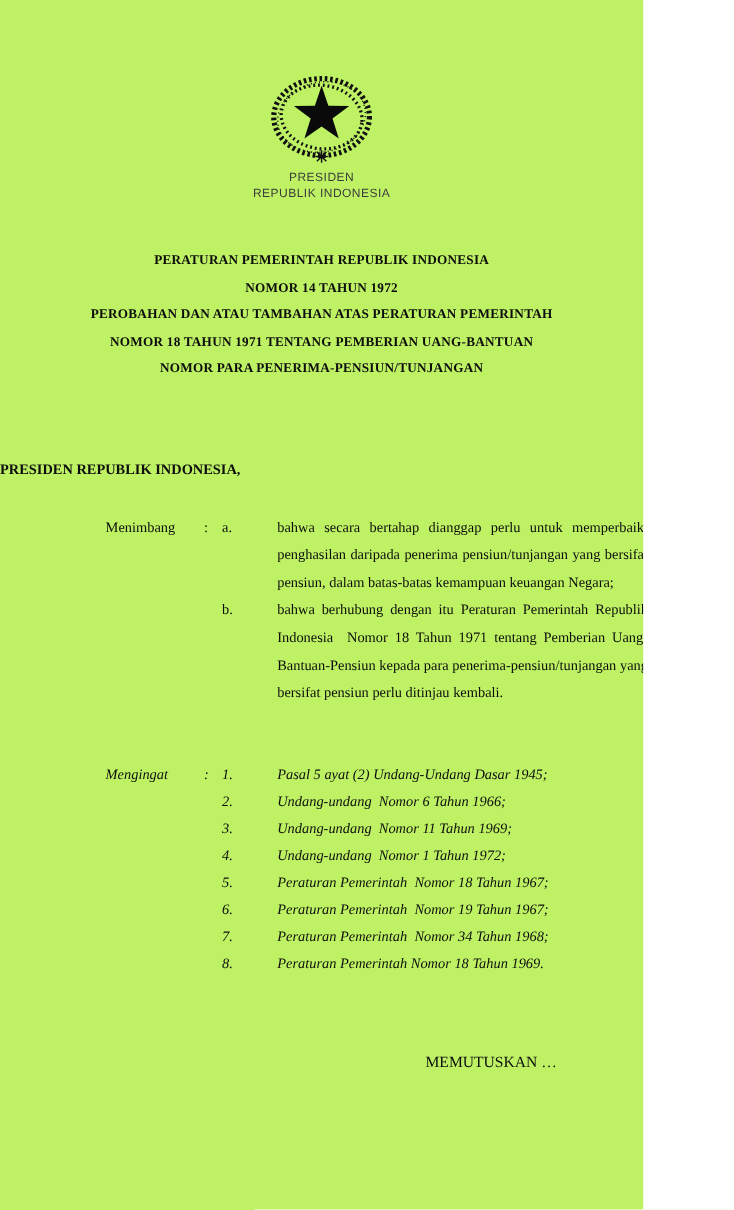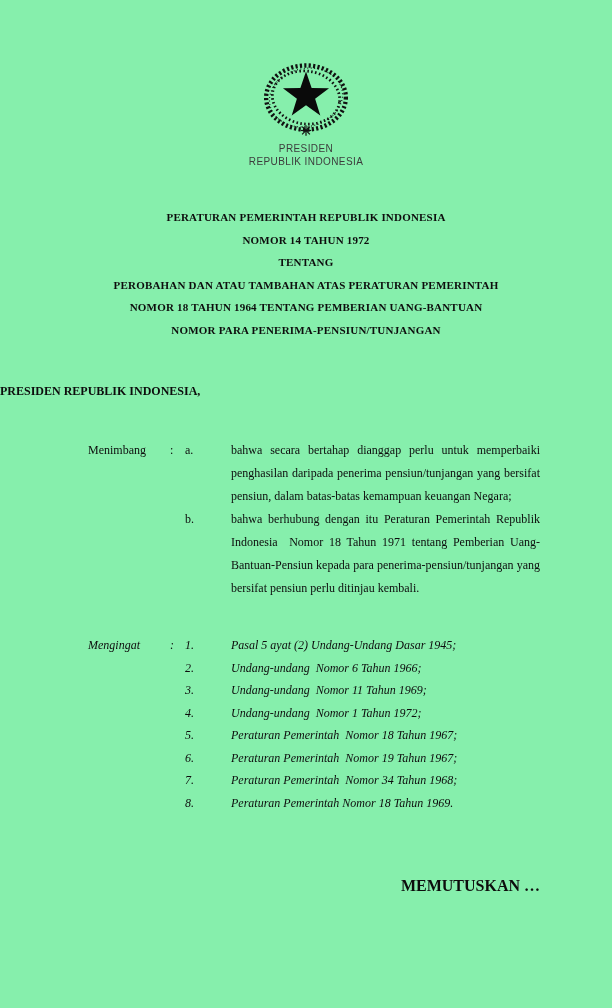--- a/index.html
+++ b/index.html
@@ -1,20 +1,20 @@
 <!DOCTYPE html>
 <html><head>
 <meta charset="utf-8">
 <style>
   html, body { margin: 0; padding: 0; background: #ffffff; }
   .page {
     position: relative;
-    width: 612px;
+    width: 536px;
     height: 1008px;
-    background: #86efac;
+    background: #bef264;
     color: #0d0d0d;
     font-family: "Liberation Serif", serif;
     overflow: hidden;
   }
 
   
   .emblem-wrap {
     position: absolute;
     top: 56px; left: 0; right: 0;
     display: flex;
@@ -53,36 +53,35 @@
   
   .section {
     position: absolute;
     left: 88px;
     width: 452px;
     display: flex;
     align-items: flex-start;
     font-size: 12px;
     line-height: 23px;
   }
-  .section.menimbang { top: 439px; }
+  .section.menimbang { top: 428px; }
   .section.mengingat { top: 634px; line-height: 22.5px; font-style: italic; }
   .section-label { flex: 0 0 82px; }
   .section-colon { flex: 0 0 15px; }
   .section-items { flex: 1 1 auto; }
   .item-row { display: flex; align-items: flex-start; }
   .item-marker { flex: 0 0 30px; }
   .item-text { flex: 1 1 auto; text-align: justify; margin-left: 16px; }
   .item-text.plain { text-align: left; }
 
   .continuation {
     position: absolute;
     top: 877px; right: 72px;
-    font-size: 16px;
+    font-size: 13px;
     text-align: right;
-    font-weight: bold;
   }
 
   svg .wreath { fill: none; stroke: #111; }
   svg .star { fill: #0a0a0a; }
 </style>
 </head>
 <body>
 
 <div class="page">
 
@@ -108,25 +107,24 @@
     <div>PRESIDEN</div>
     <div>REPUBLIK INDONESIA</div>
   </div>
 
   <div class="title-block">
 
       <div>PERATURAN PEMERINTAH REPUBLIK INDONESIA</div>
 
       <div>NOMOR 14 TAHUN 1972</div>
 
-      <div>TENTANG</div>
 
       <div>PEROBAHAN DAN ATAU TAMBAHAN ATAS PERATURAN PEMERINTAH</div>
 
-      <div>NOMOR 18 TAHUN 1964 TENTANG PEMBERIAN UANG-BANTUAN</div>
+      <div>NOMOR 18 TAHUN 1971 TENTANG PEMBERIAN UANG-BANTUAN</div>
 
       <div>NOMOR PARA PENERIMA-PENSIUN/TUNJANGAN</div>
 
     </div>
 
   <div class="salutation">PRESIDEN REPUBLIK INDONESIA,</div>
 
   <div class="section menimbang">
     <div class="section-label">Menimbang</div>
     <div class="section-colon">:</div>

